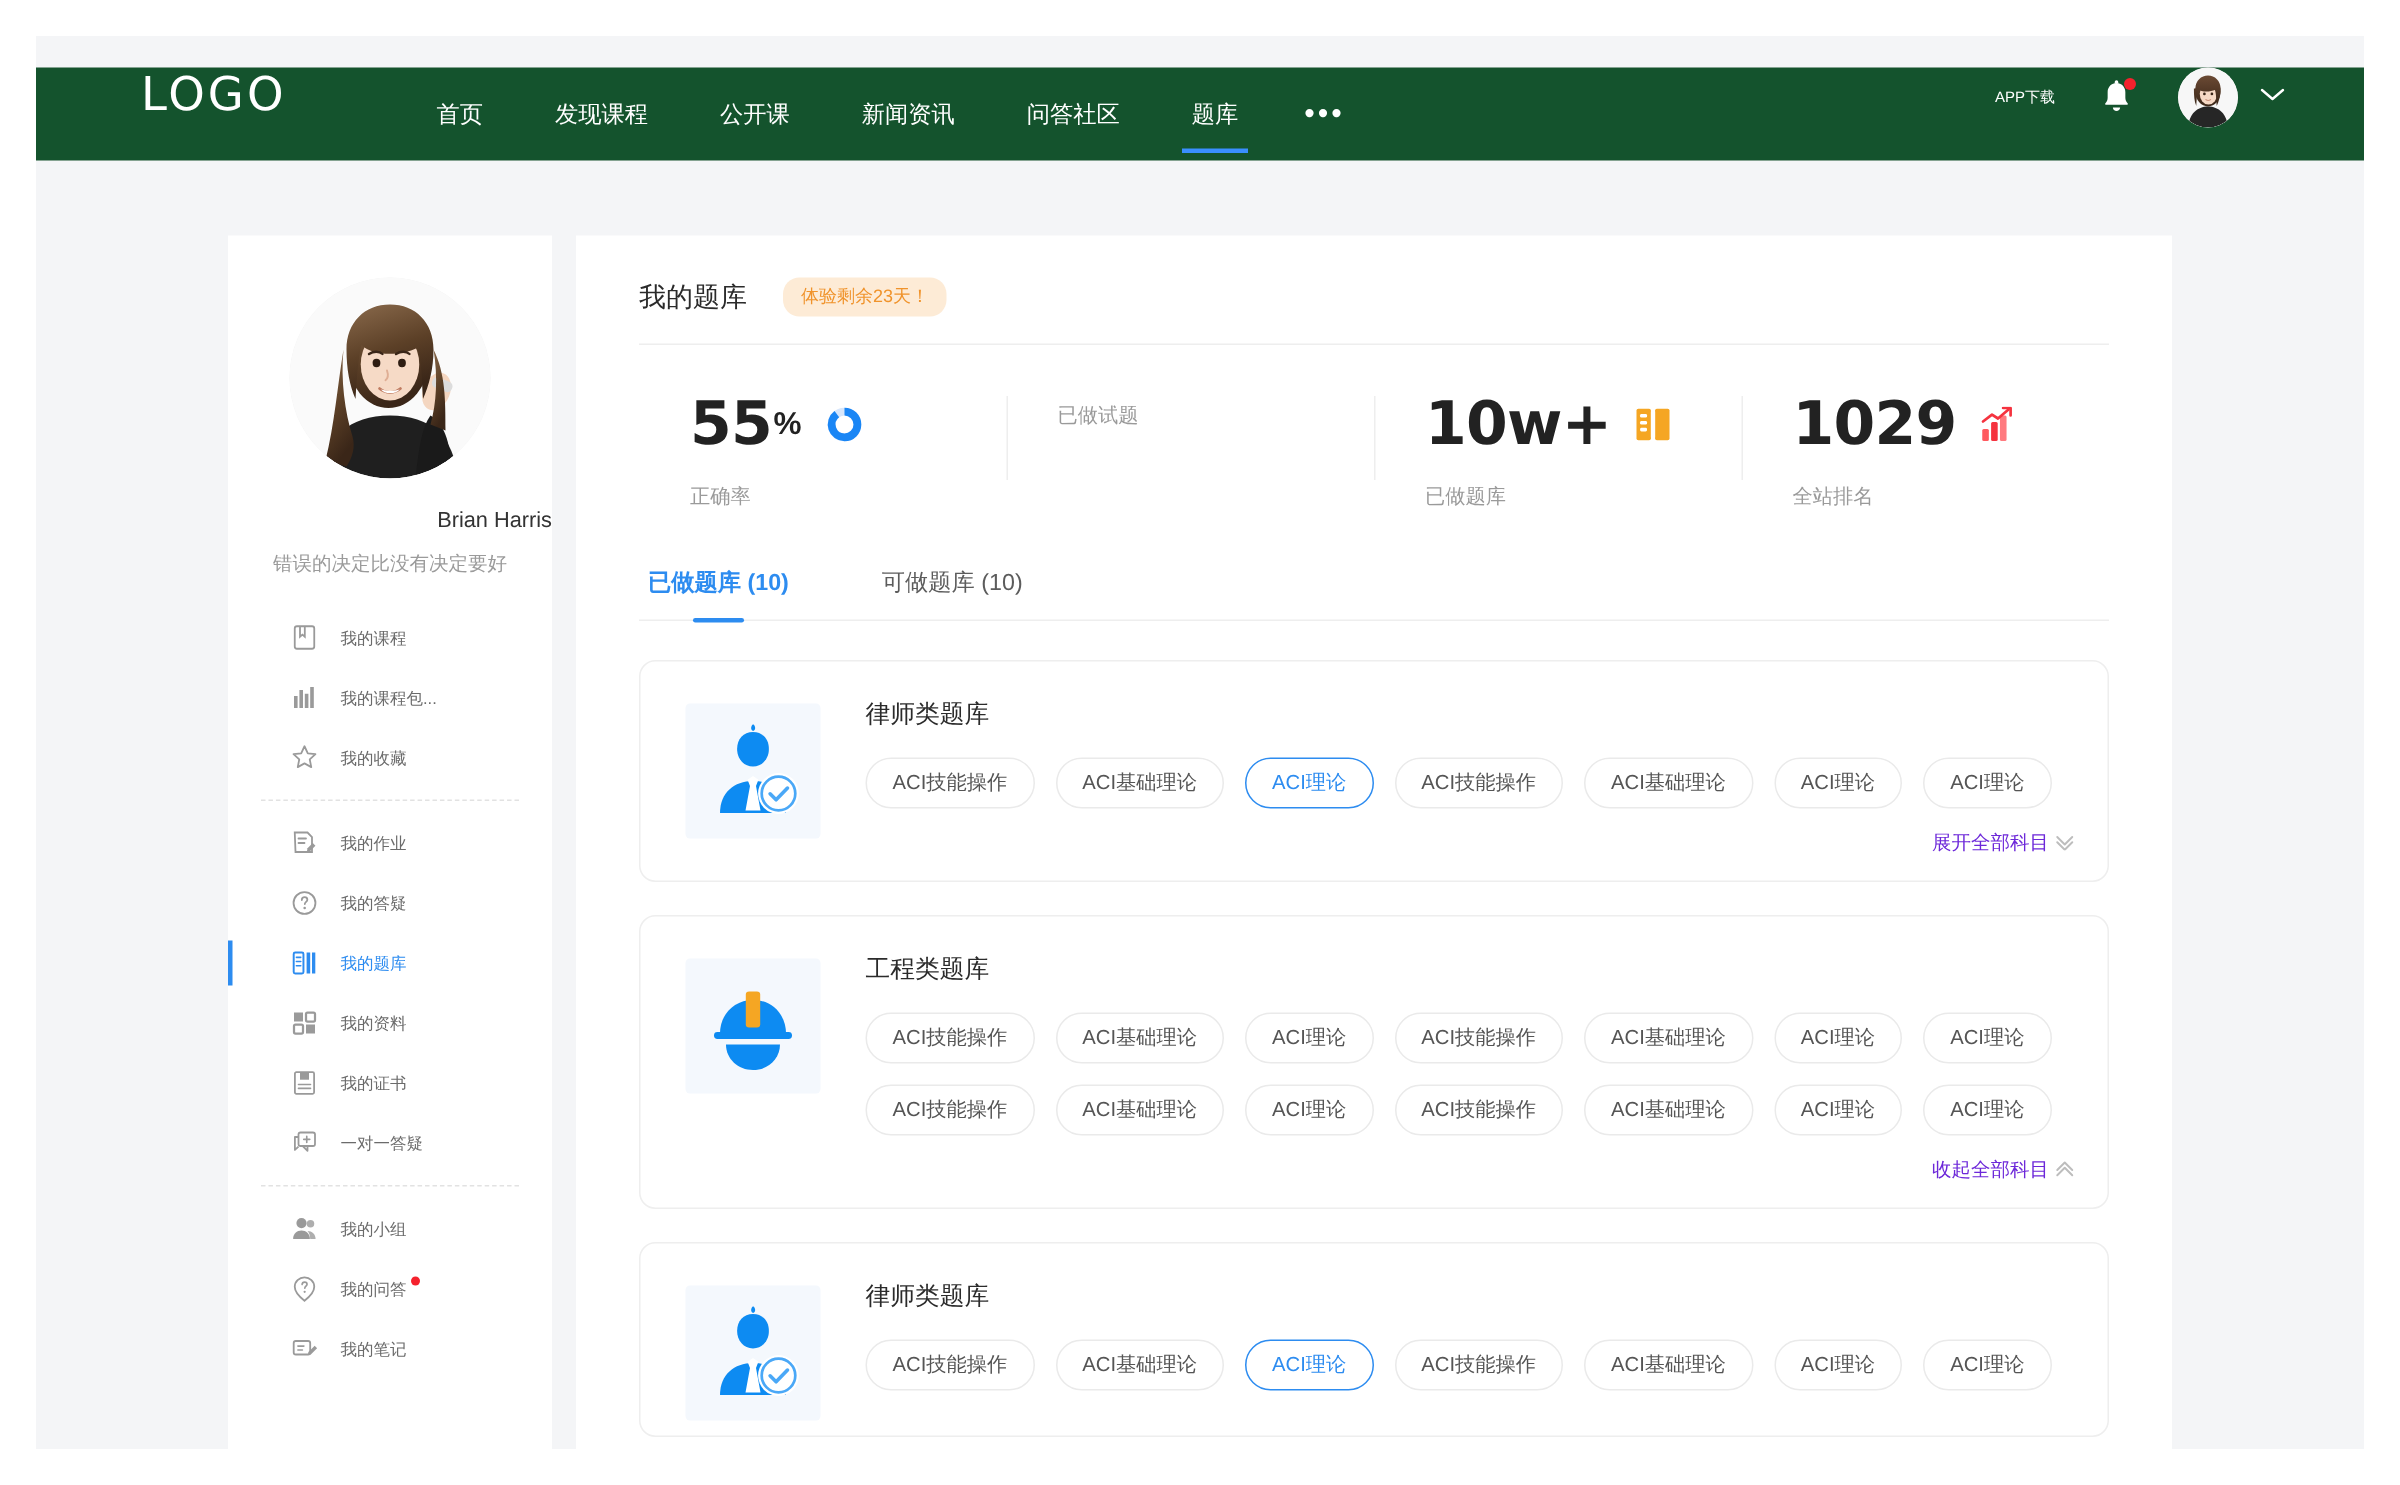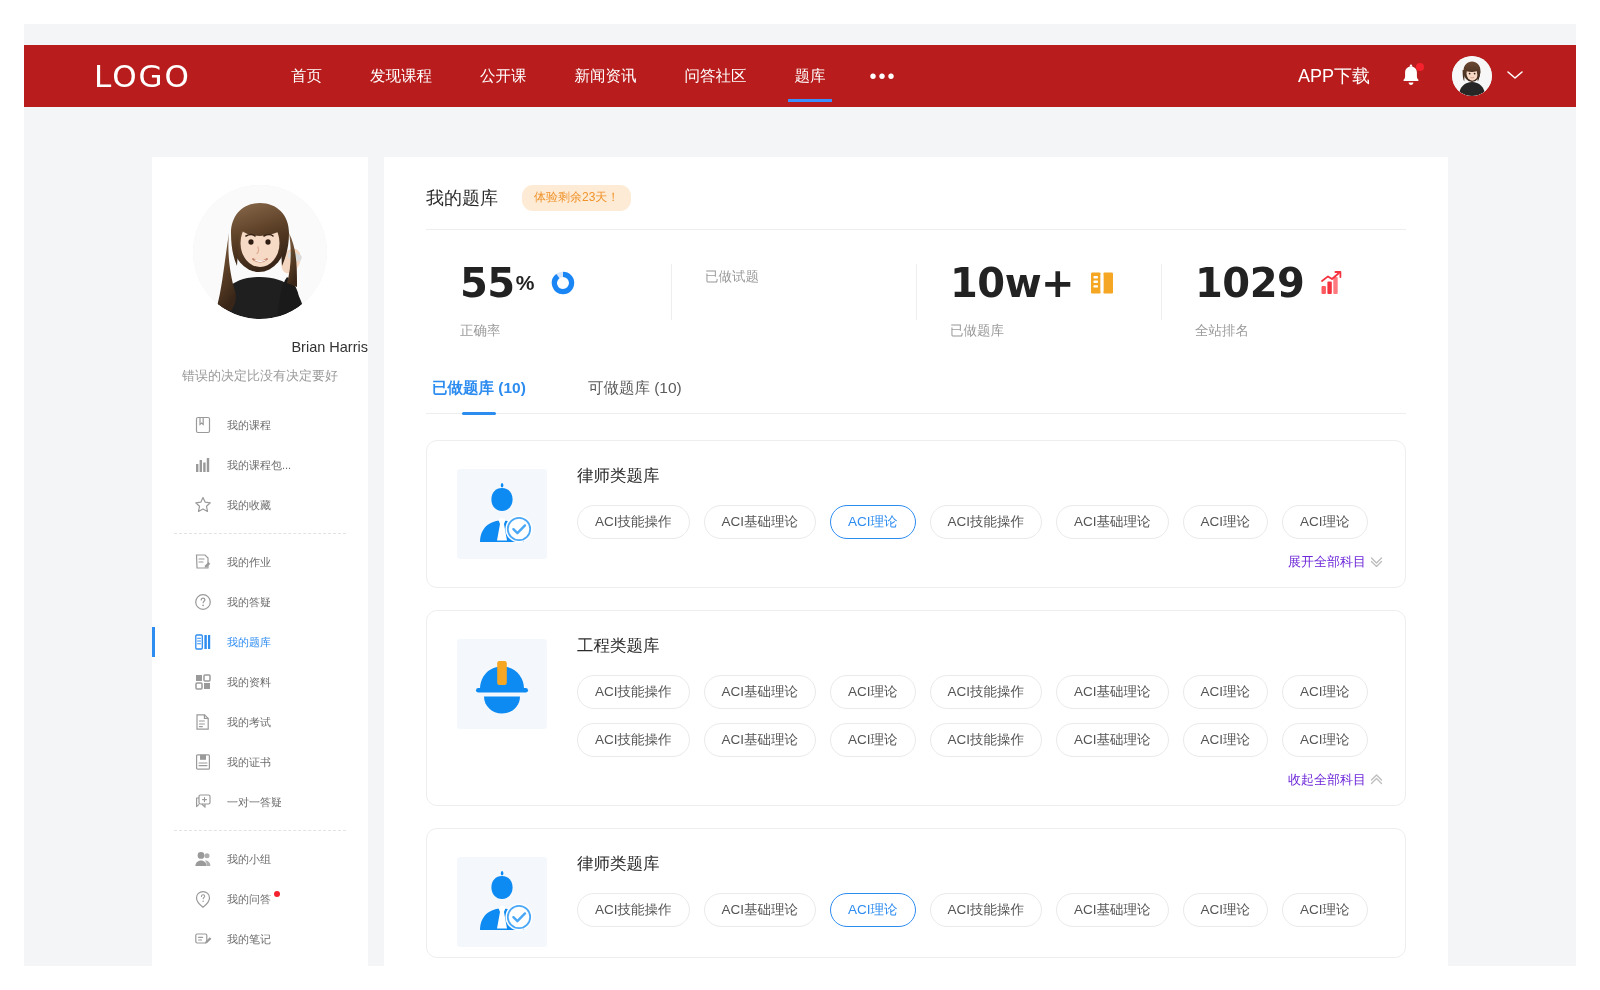--- a/index.html
+++ b/index.html
@@ -14,22 +14,22 @@
     left: 24px; top: 24px;
     width: 1552px; height: 942px;
     background: #f4f5f7;
     overflow: hidden;
   }
 
   
   .navbar {
     position: absolute; left: 0; top: 21px;
     width: 1552px; height: 62px;
-    background: #b91c1c;
-    display: flex; align-items: center;
+    background: #14532d;
+    display: flex; align-items: flex-start;
   }
   .logo {
     margin-left: 70px;
     color: #ffffff;
     font-size: 31px;
     letter-spacing: 2px;
     font-weight: 400;
     font-family: "DejaVu Sans", sans-serif;
   }
   .nav-links {
@@ -55,21 +55,21 @@
   }
   .nav-dots {
     color: #ffffff; font-size: 20px; letter-spacing: 2px;
     padding: 0 20px; display: flex; align-items: center; height: 62px;
     cursor: pointer;
   }
   .nav-right {
     margin-left: auto; margin-right: 52px;
     display: flex; align-items: center; gap: 30px;
   }
-  .app-download { color: #ffffff; font-size: 18px; cursor: pointer; white-space: nowrap; }
+  .app-download { color: #ffffff; font-size: 10px; cursor: pointer; white-space: nowrap; }
   .bell-wrap { position: relative; width: 22px; height: 24px; cursor: pointer; }
   .bell-dot {
     position: absolute; right: -2px; top: -1px;
     width: 8px; height: 8px; border-radius: 50%;
     background: #f5222d;
   }
   .nav-avatar {
     width: 40px; height: 40px; border-radius: 50%;
     overflow: hidden; background: #e8e8e8; cursor: pointer;
     position: relative; flex-shrink: 0;
@@ -407,30 +407,20 @@
                 <rect x="10" y="2" width="6" height="6" rx="1" fill="none" stroke="#9a9a9a" stroke-width="1.5"></rect>
                 <rect x="2" y="10" width="6" height="6" rx="1" fill="none" stroke="#9a9a9a" stroke-width="1.5"></rect>
                 <rect x="10" y="10" width="6" height="6" fill="#9a9a9a"></rect>
               </svg>
             </span>
             <span class="side-label">我的资料</span>
           </div>
           <div class="side-item">
             <span class="si-icon">
               <svg width="18" height="18" viewBox="0 0 18 18">
-                <path d="M3 1.8h7.6l3.6 3.6v10.8H3z" fill="none" stroke="#9a9a9a" stroke-width="1.2"></path>
-                <path d="M10.4 1.8v3.6h3.8" fill="none" stroke="#9a9a9a" stroke-width="1.2"></path>
-                <path d="M5.4 8h5M5.4 11h5M5.4 13.6h3" stroke="#9a9a9a" stroke-width="1.1" stroke-linecap="round"></path>
-              </svg>
-            </span>
-            <span class="side-label">我的考试</span>
-          </div>
-          <div class="side-item">
-            <span class="si-icon">
-              <svg width="18" height="18" viewBox="0 0 18 18">
                 <rect x="2.6" y="1.8" width="12.8" height="14.4" rx="1" fill="none" stroke="#9a9a9a" stroke-width="1.2"></rect>
                 <rect x="6" y="1.8" width="6" height="5" fill="#9a9a9a"></rect>
                 <path d="M5 10h8M5 12.6h8" stroke="#9a9a9a" stroke-width="1.1" stroke-linecap="round"></path>
               </svg>
             </span>
             <span class="side-label">我的证书</span>
           </div>
           <div class="side-item">
             <span class="si-icon">
               <svg width="18" height="18" viewBox="0 0 18 18">

